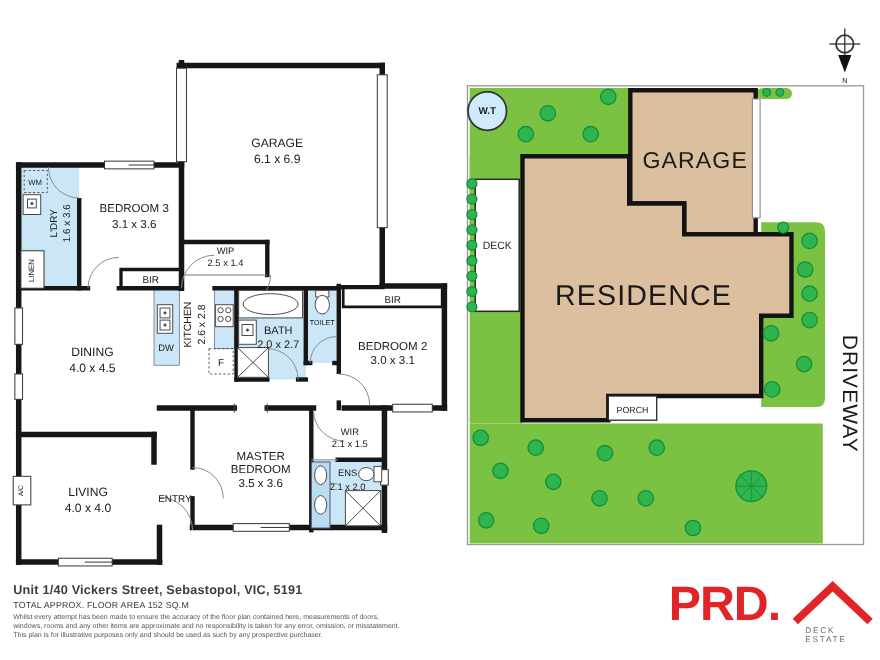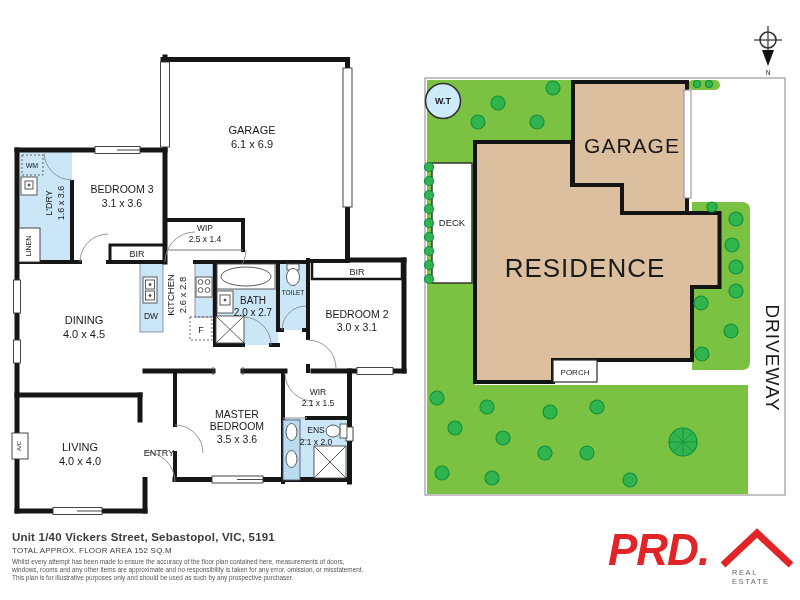--- a/index.html
+++ b/index.html
@@ -4,21 +4,21 @@
 <style>
   html,body{margin:0;padding:0;background:#ffffff;}
   .canvas{position:relative;width:800px;height:600px;background:#fff;overflow:hidden;
           font-family:"Liberation Sans", sans-serif;}
   svg text{font-family:"Liberation Sans", sans-serif;fill:#1a1a1a;}
   .footer{position:absolute;left:12px;top:531px;width:420px;color:#333;}
   .addr{font-size:11.5px;font-weight:bold;color:#3c3c3c;letter-spacing:.2px;}
   .area{font-size:8px;font-weight:normal;color:#3c3c3c;margin-top:3px;letter-spacing:.2px;}
   .disc{font-size:6.4px;color:#555;line-height:8px;margin-top:3px;}
   .logo{position:absolute;left:608px;top:528px;width:186px;height:60px;}
-  .brand{position:absolute;left:0;top:0;font-size:44px;font-weight:bold;color:#e02428;letter-spacing:-1px;line-height:44px;font-style:italic;}
+  .brand{position:absolute;left:0;top:0;font-size:44px;font-weight:bold;color:#e02428;letter-spacing:-1px;line-height:44px;}
   .tagline{position:absolute;left:124px;top:40px;font-size:7.5px;color:#6a6a6a;letter-spacing:1.6px;}
   .roof{position:absolute;left:112px;top:0px;}
 </style>
 </head>
 <body>
 
 <div class="canvas">
 
 <svg width="800" height="600" viewBox="0 0 800 600">
 
@@ -267,16 +267,16 @@
     <div>windows, rooms and any other items are approximate and no responsibility is taken for any error, omission, or misstatement.</div>
     <div>This plan is for illustrative purposes only and should be used as such by any prospective purchaser.</div>
   </div>
 </div>
 
 <div class="logo">
   <span class="brand">PRD.</span>
   <svg class="roof" width="74" height="40" viewBox="0 0 74 40">
     <polyline points="3,37 37,5 71,37" fill="none" stroke="#e02428" stroke-width="7"></polyline>
   </svg>
-  <span class="tagline">REAL ESTATE</span>
+  <span class="tagline">DECK ESTATE</span>
 </div>
 
 </div>
 
 </body></html>

